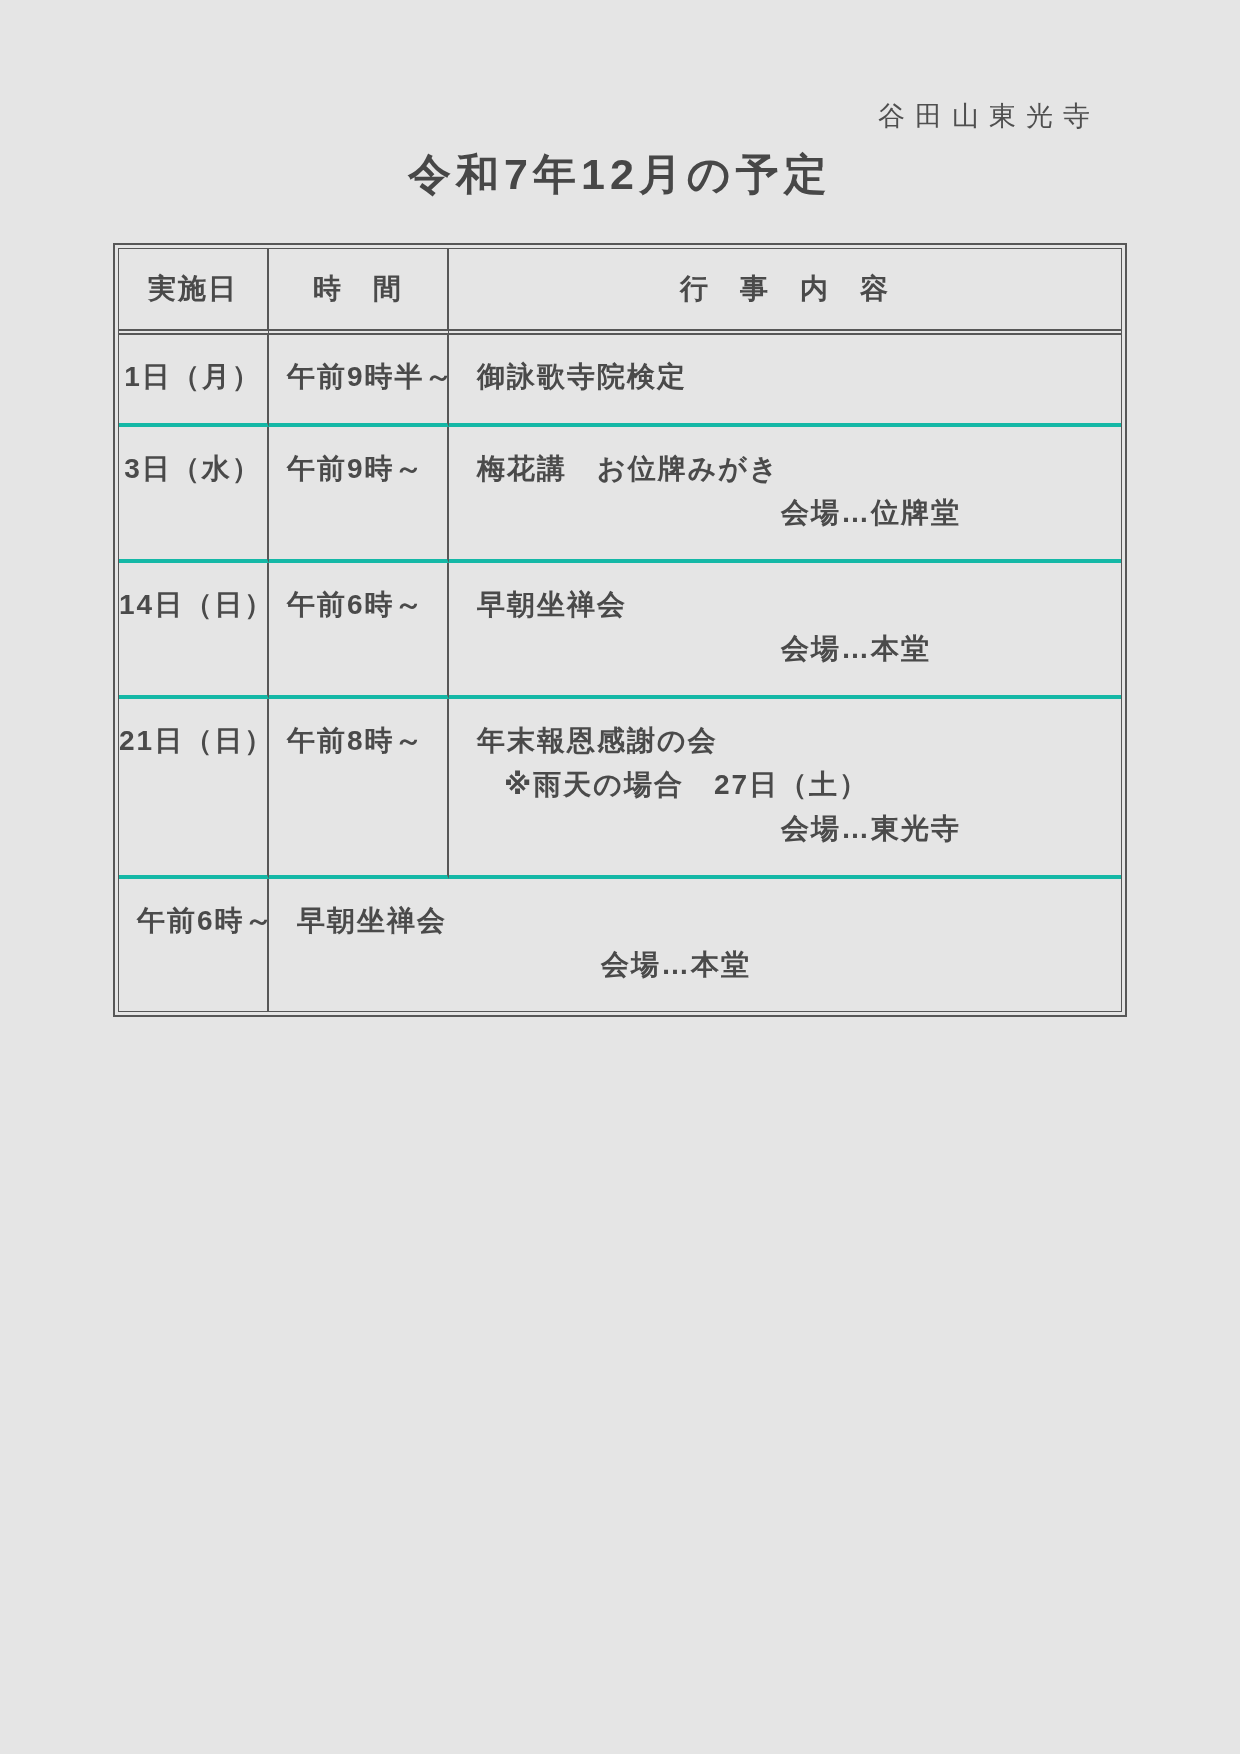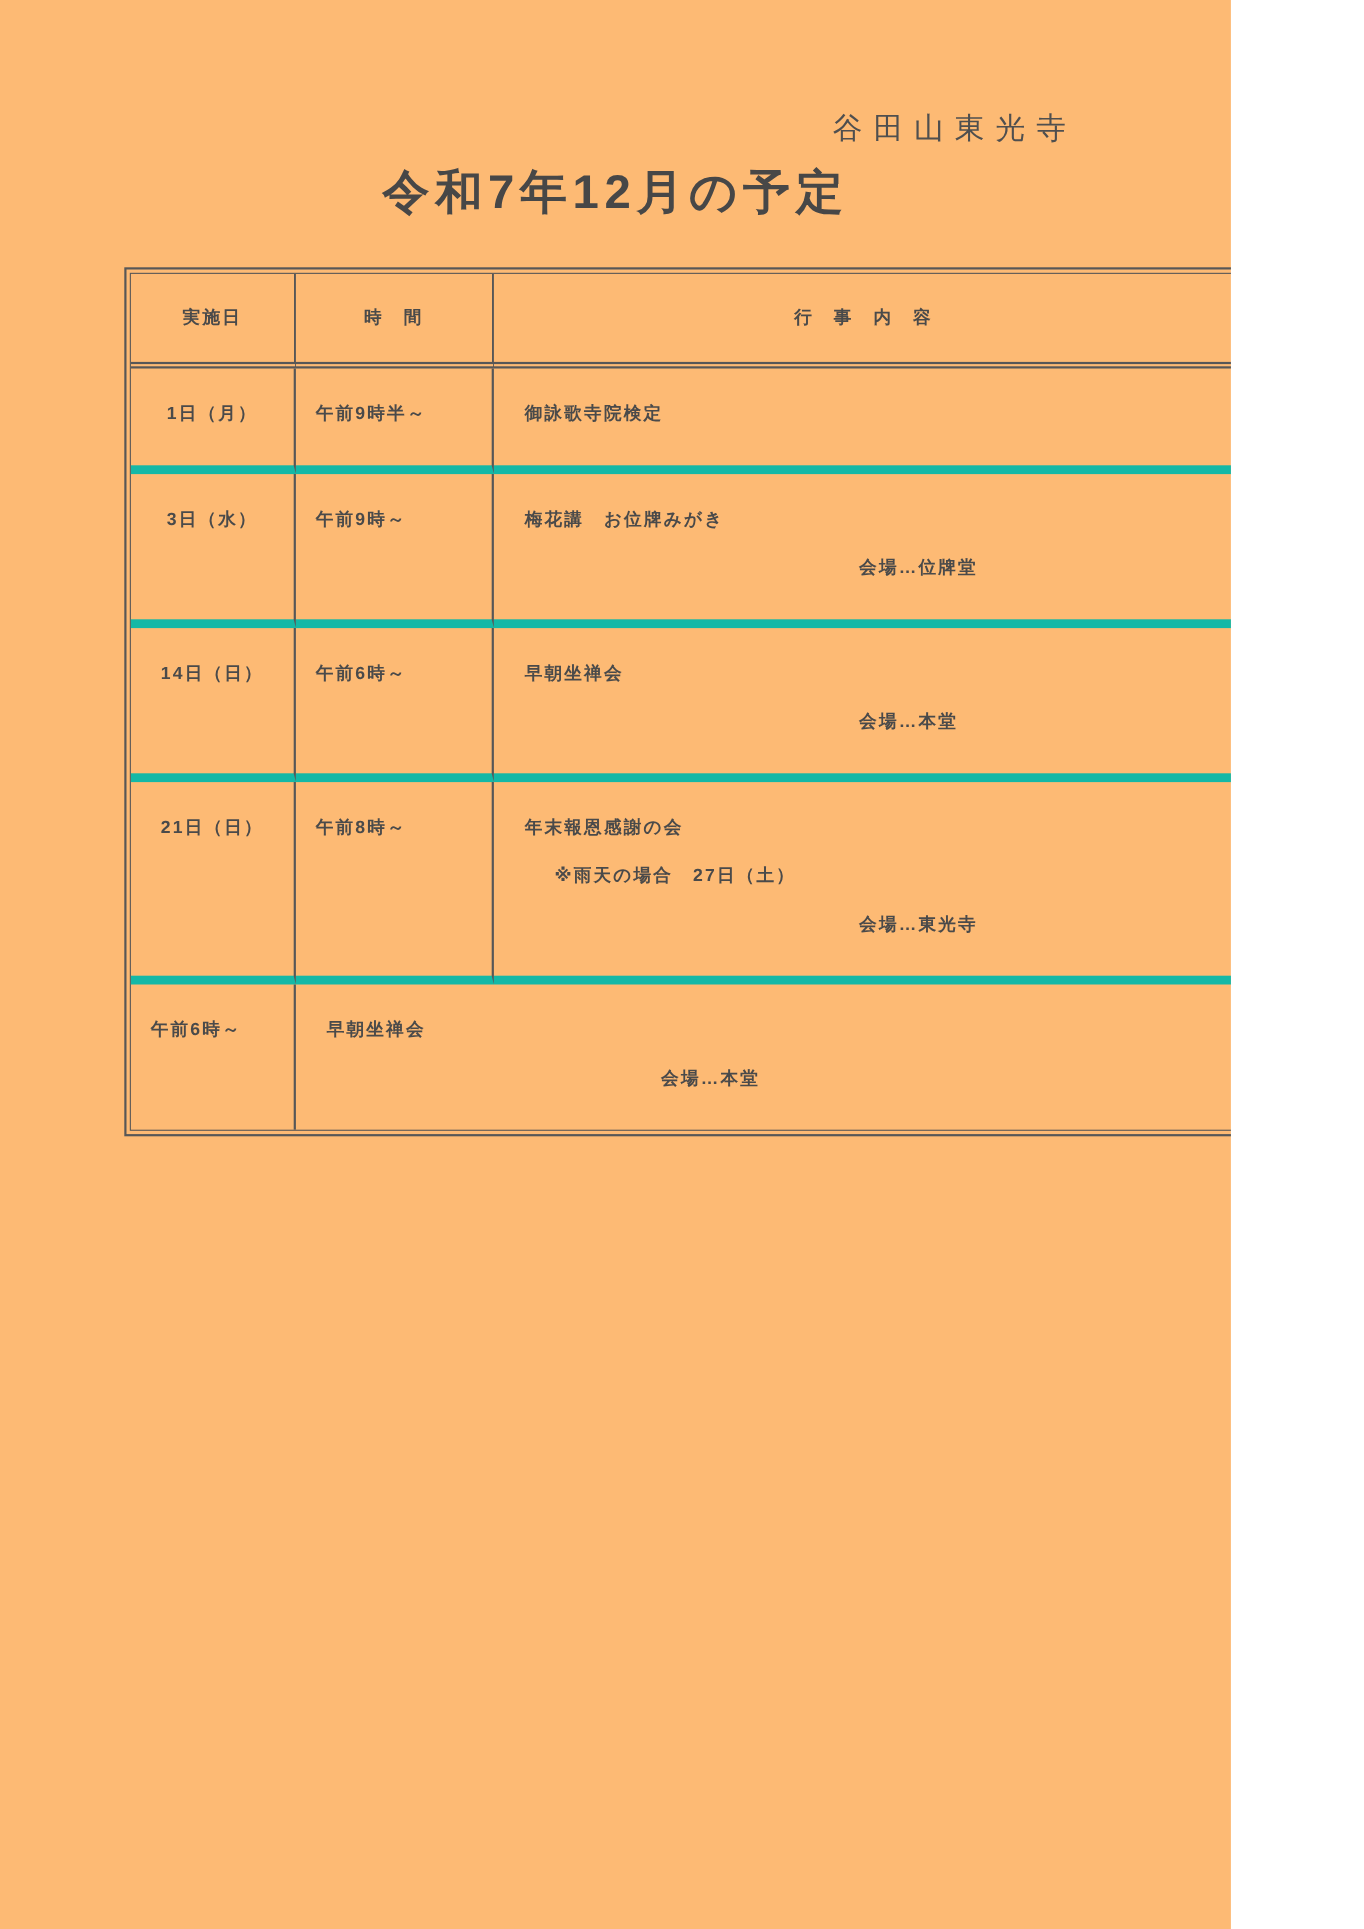--- a/index.html
+++ b/index.html
@@ -2,23 +2,23 @@
 <html><head>
 <meta charset="utf-8">
 <style>
   html, body {
     margin: 0;
     padding: 0;
     background: #ffffff;
   }
   .page {
     position: relative;
-    width: 1119px;
+    width: 1240px;
     height: 1754px;
-    background: #fdba74;
+    background: #e5e5e5;
     font-family: "Liberation Sans", "DejaVu Sans", sans-serif;
     color: #4a4a4a;
     overflow: hidden;
   }
   .corner-name {
     position: absolute;
     top: 98px;
     right: 140px;
     font-family: "Liberation Serif", "DejaVu Serif", serif;
     font-size: 27px;
@@ -47,38 +47,38 @@
     padding: 3px;
     box-sizing: border-box;
   }
   .table-inner {
     border: 1px solid #575757;
     display: grid;
     grid-template-columns: 150px 180px 1fr;
   }
   .cell {
     box-sizing: border-box;
-    font-size: 16px;
+    font-size: 28px;
     font-weight: 600;
     letter-spacing: 2px;
     color: #4a4a4a;
   }
   .th {
     height: 86px;
     display: flex;
     align-items: center;
     justify-content: center;
     border-bottom: 6px double #575757;
     white-space: nowrap;
   }
   .col-sep {
     border-right: 2px solid #575757;
   }
   .td {
-    border-bottom: 8px solid #14b8a6;
+    border-bottom: 4px solid #14b8a6;
     padding-top: 20px;
     padding-bottom: 24px;
     line-height: 44px;
   }
   .td.date-cell {
     text-align: center;
     white-space: nowrap;
   }
   .td.time-cell {
     padding-left: 18px;

